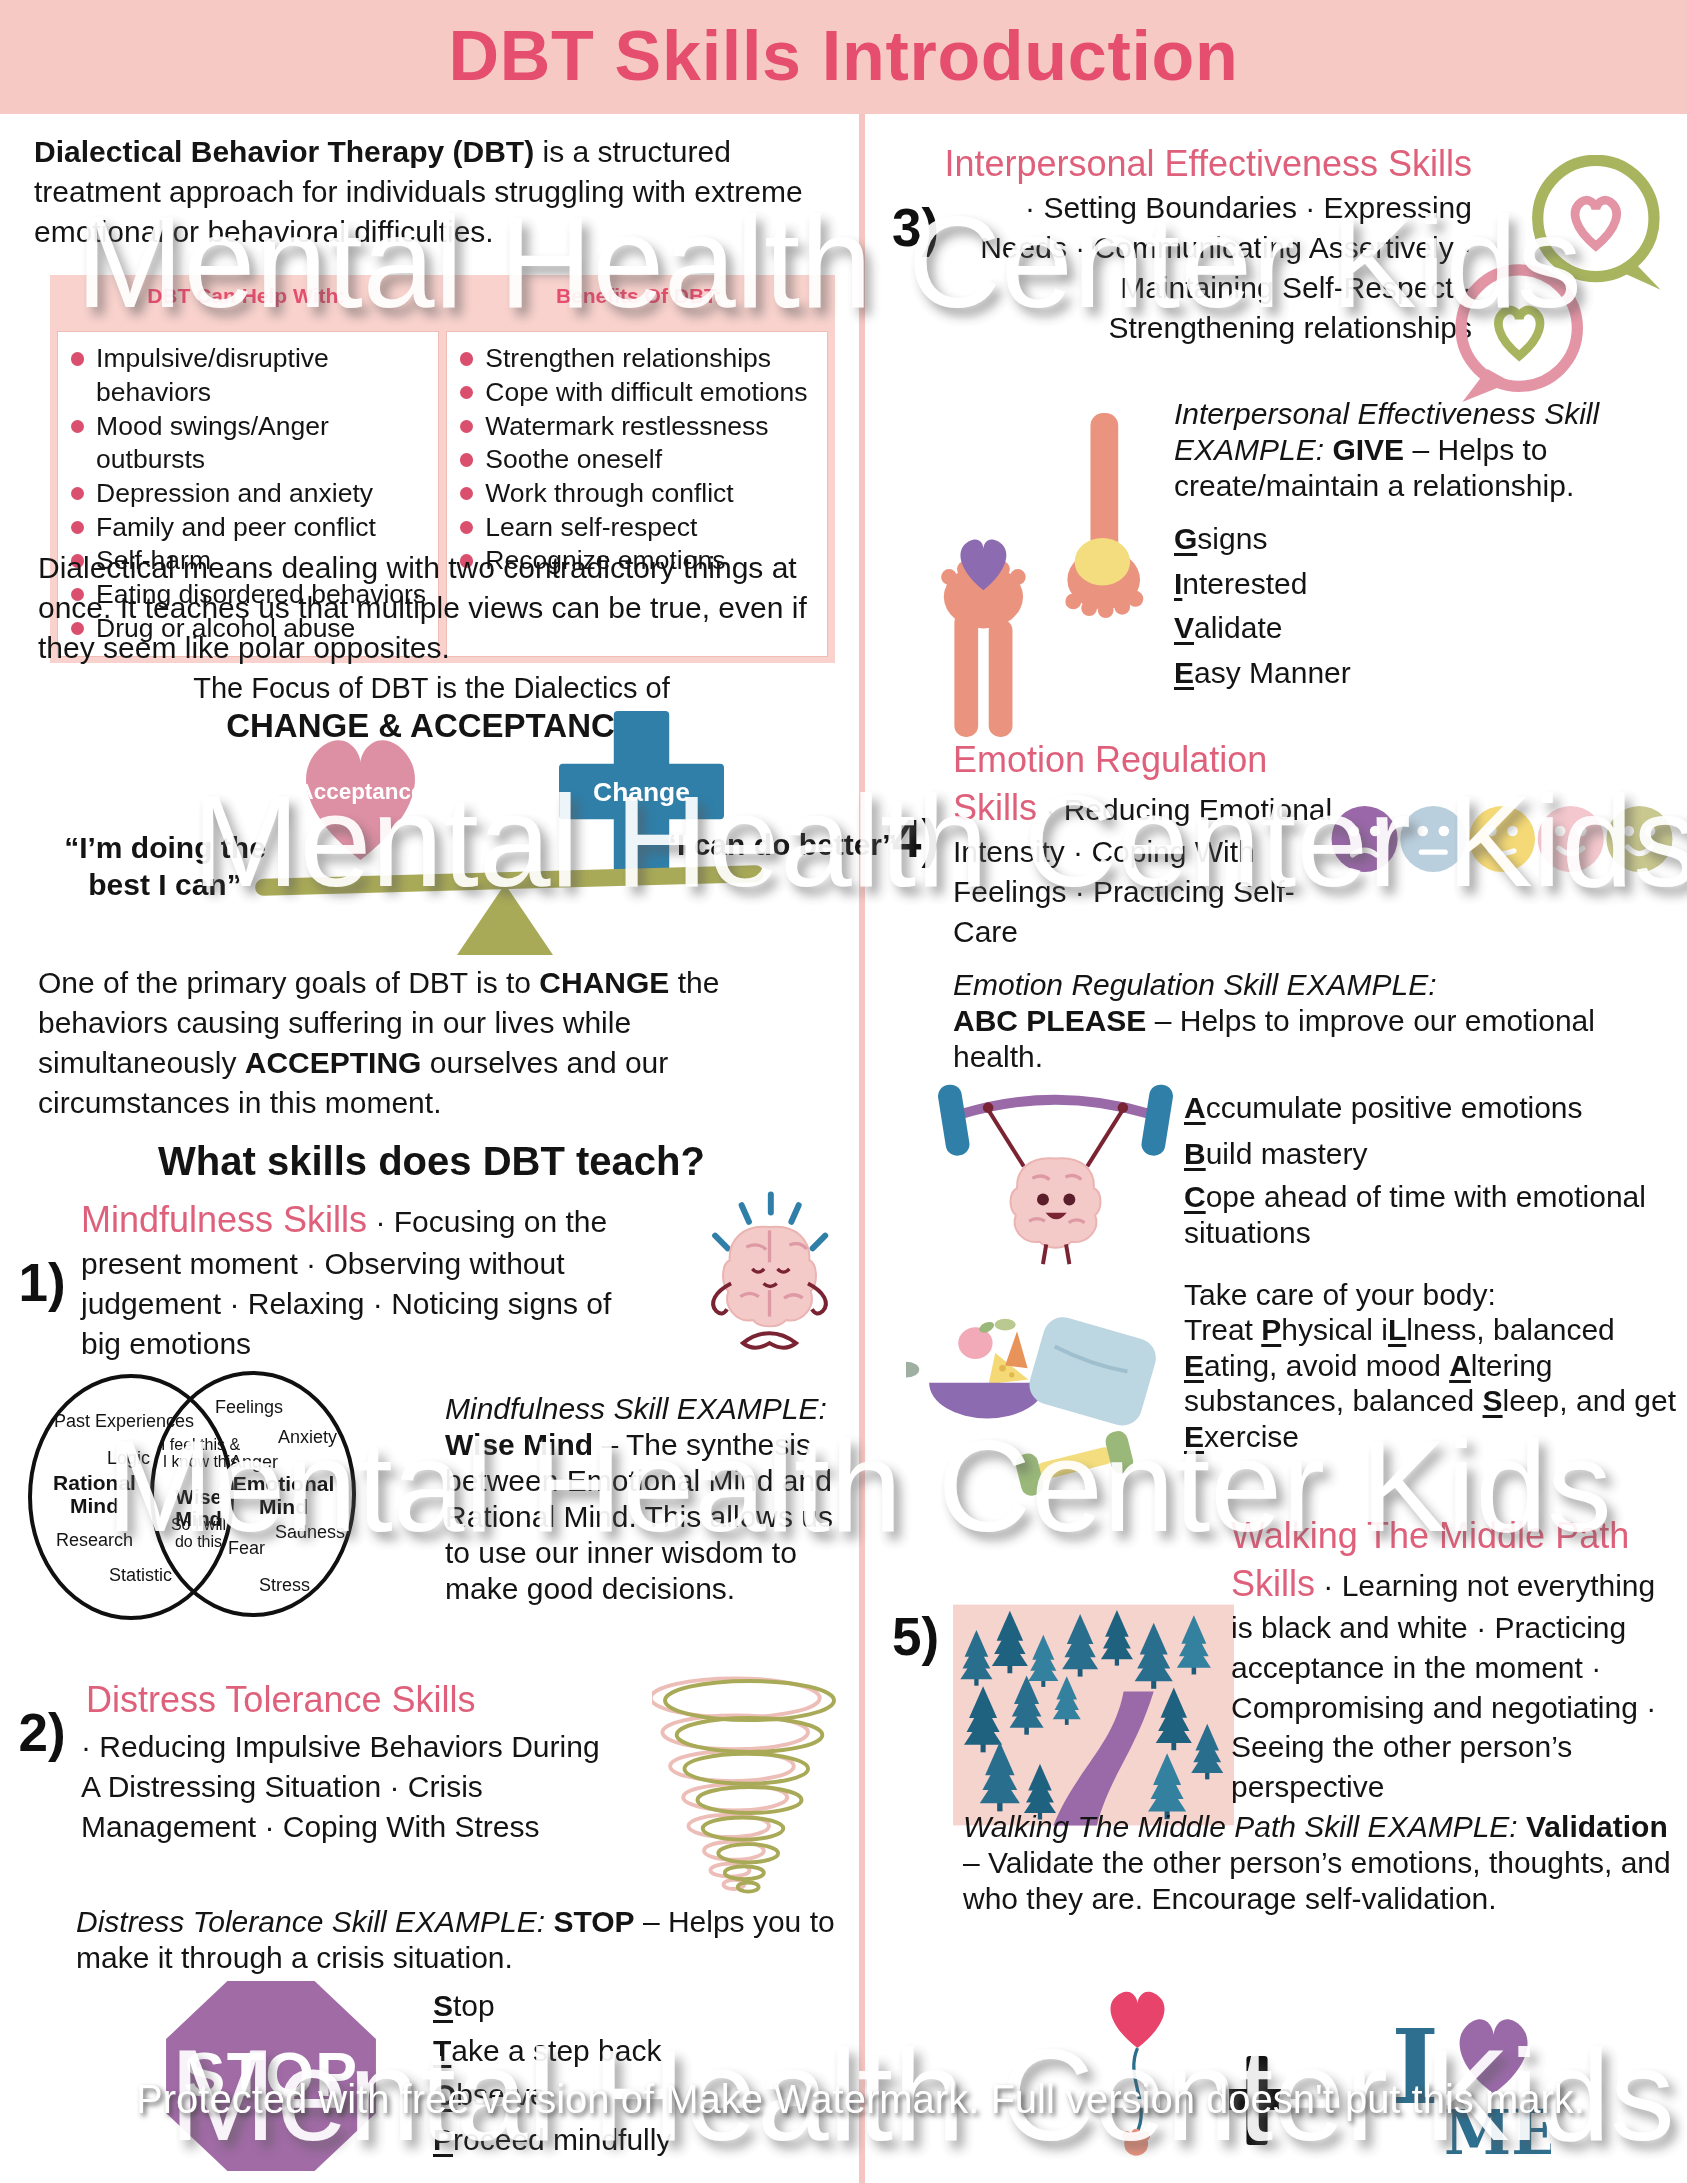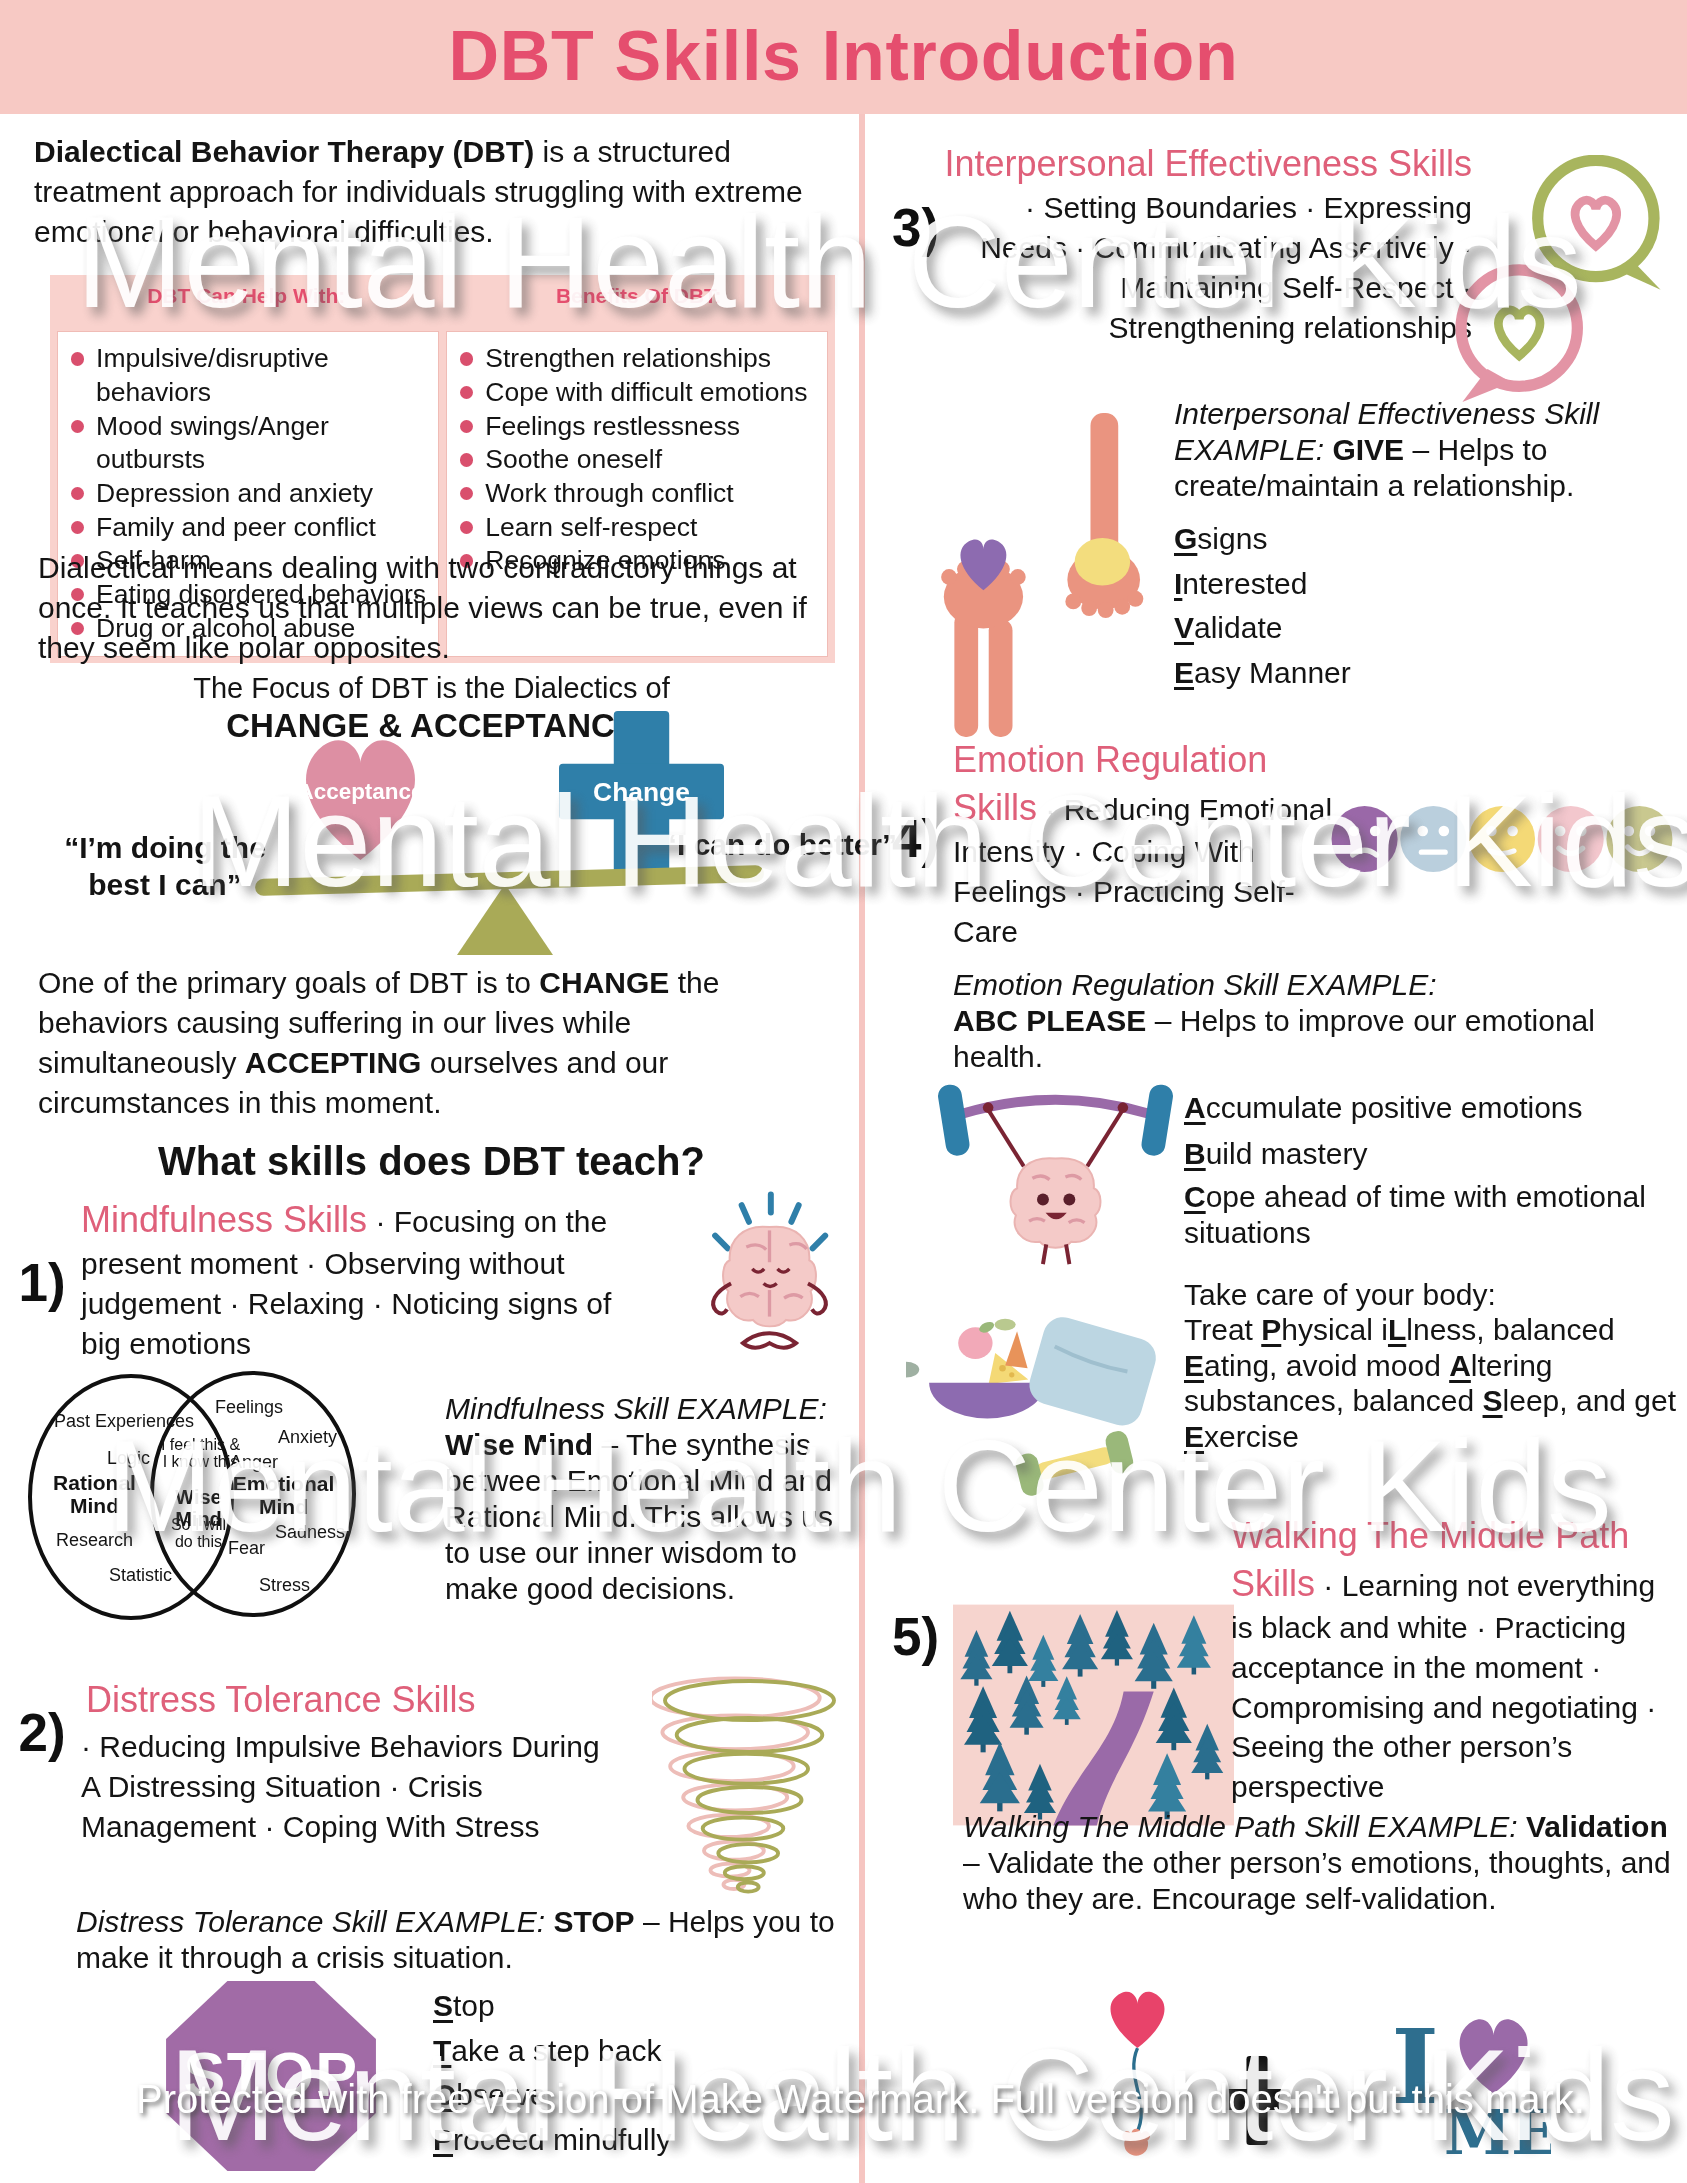--- a/index.html
+++ b/index.html
@@ -78,21 +78,21 @@
           <li><span>Family and peer conflict</span></li>
           <li><span>Self-harm</span></li>
           <li><span>Eating disordered behaviors</span></li>
           <li><span>Drug or alcohol abuse</span></li>
         </ul>
       </div>
       <div class="cell">
         <ul>
           <li><span>Strengthen relationships</span></li>
           <li><span>Cope with difficult emotions</span></li>
-          <li><span>Feelings restlessness</span></li>
+          <li><span>Watermark restlessness</span></li>
           <li><span>Soothe oneself</span></li>
           <li><span>Work through conflict</span></li>
           <li><span>Learn self-respect</span></li>
           <li><span>Recognize emotions</span></li>
         </ul>
       </div>
     </div>
   </div>
 
   <p class="abs body" style="left:38px;top:548px;width:801px;margin:0;">Dialectical means dealing with two contradictory things at once. It teaches us that multiple views can be true, even if they seem like polar opposites.</p>

